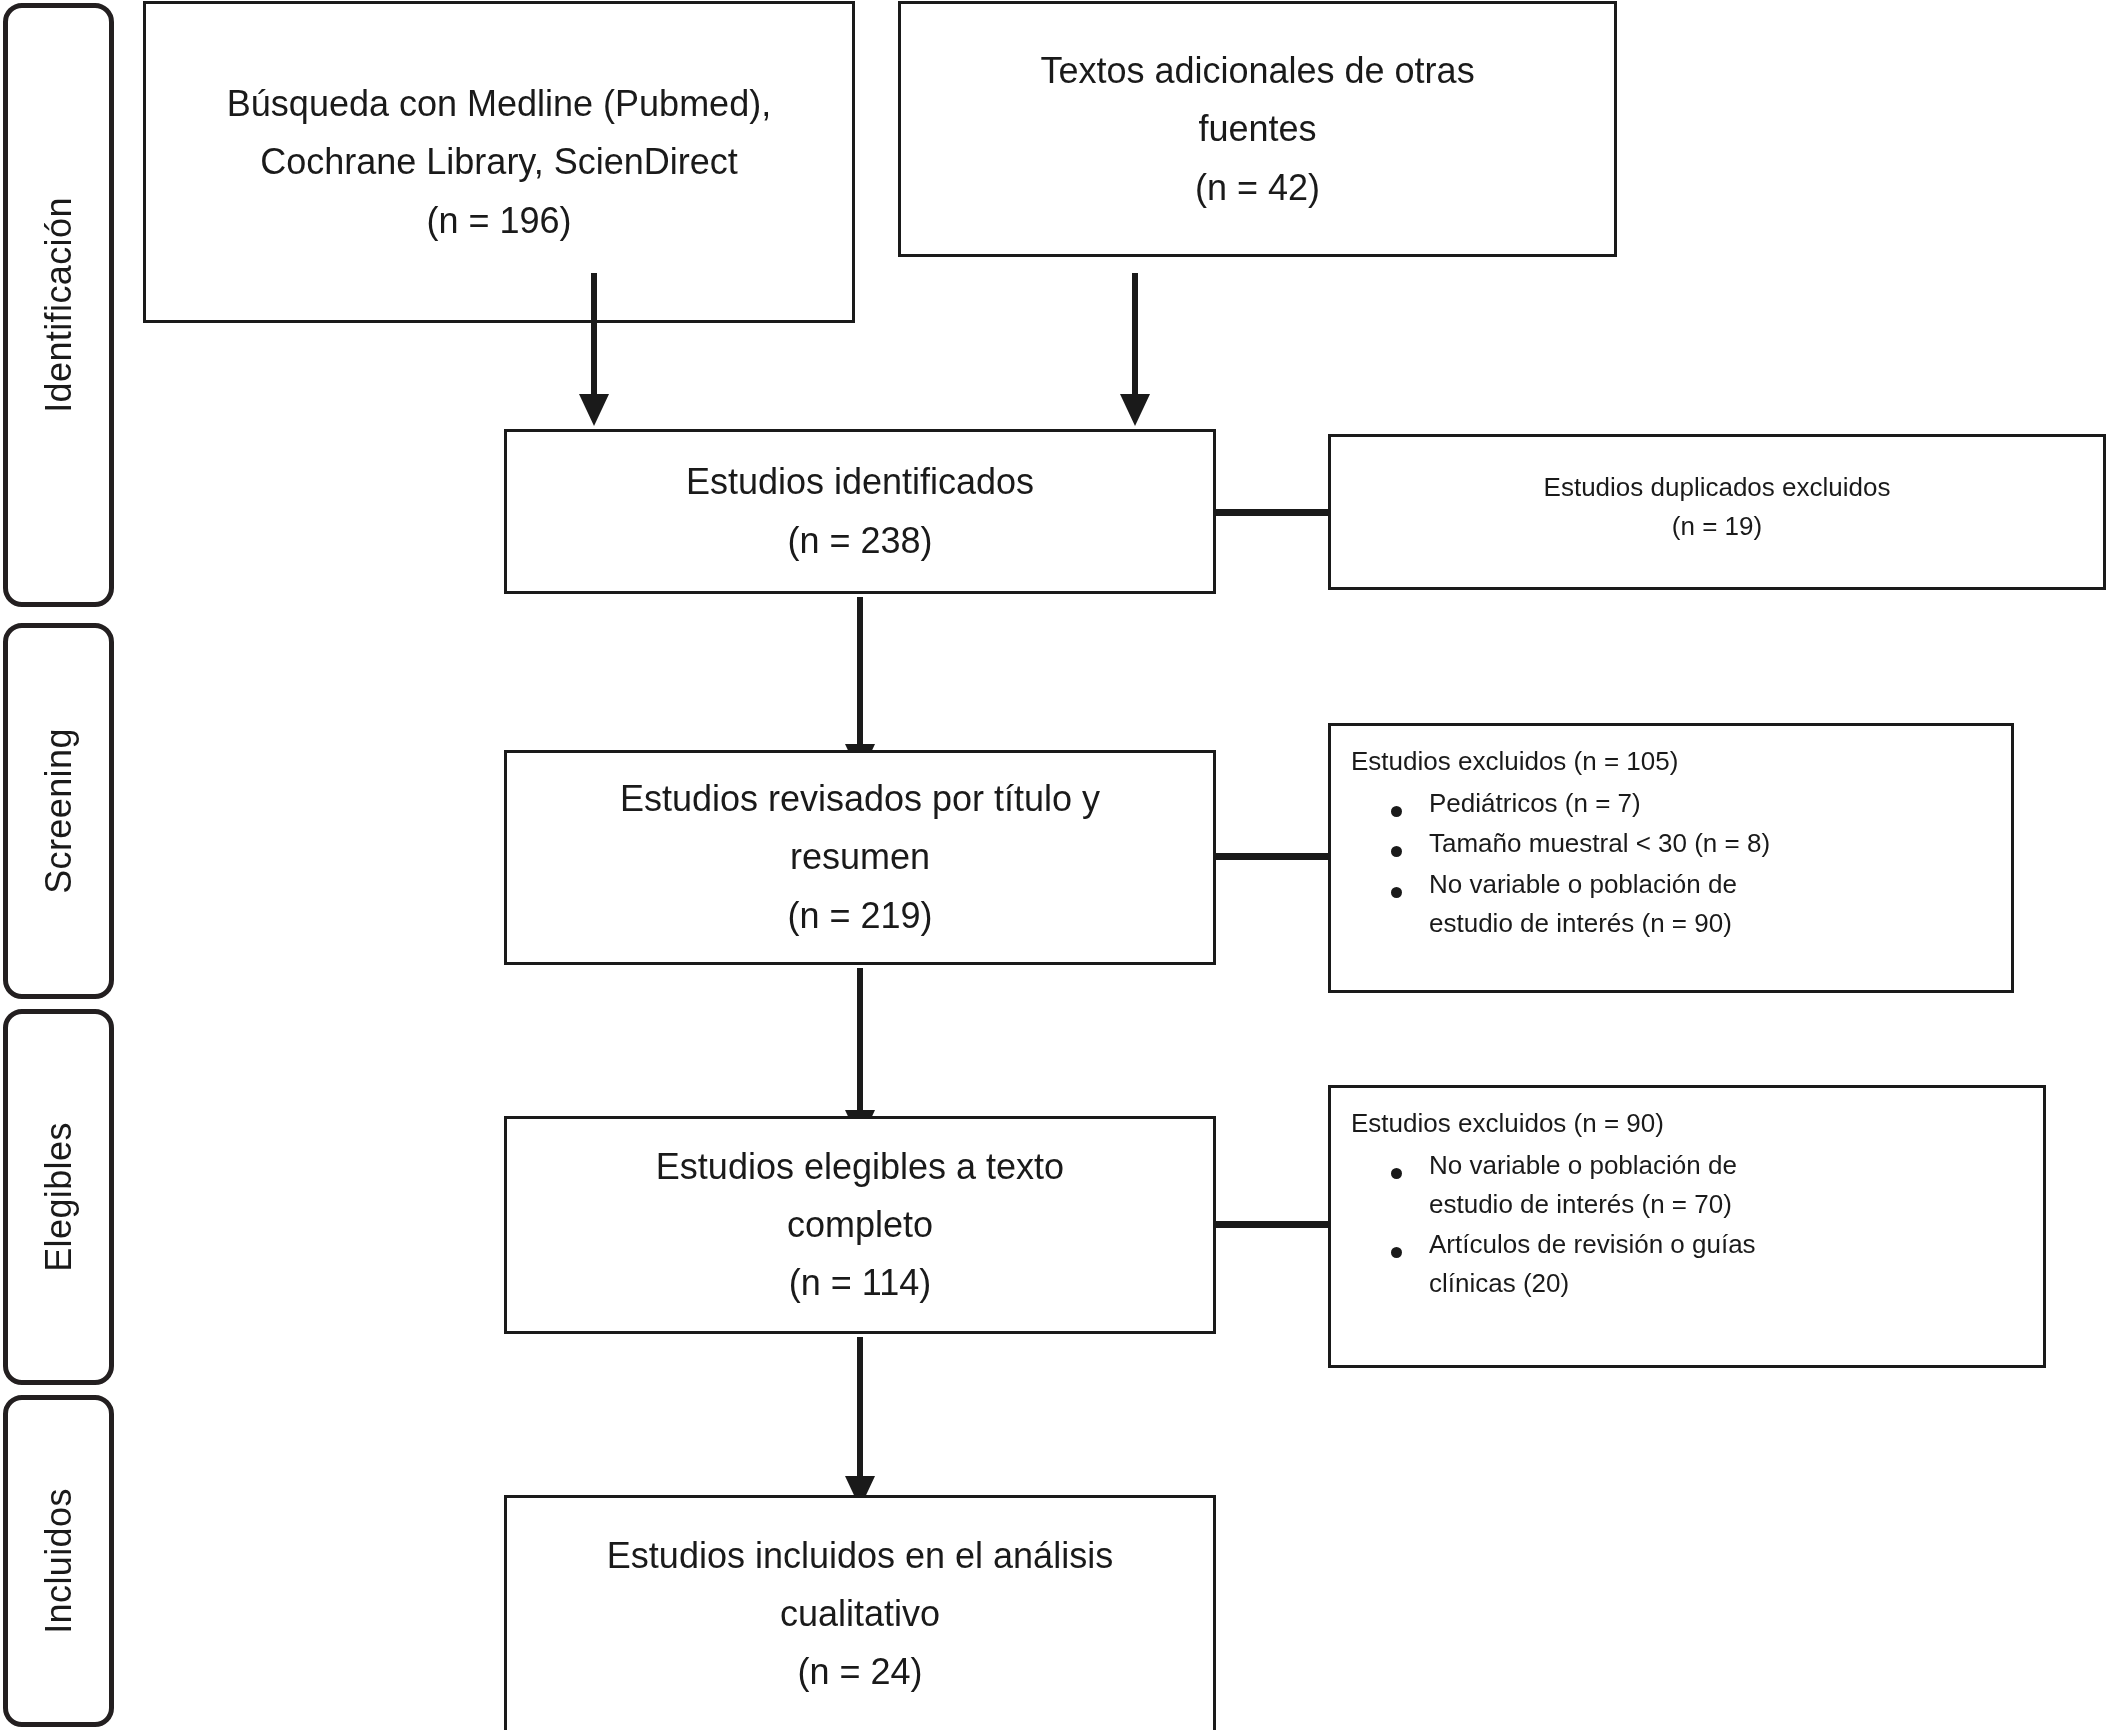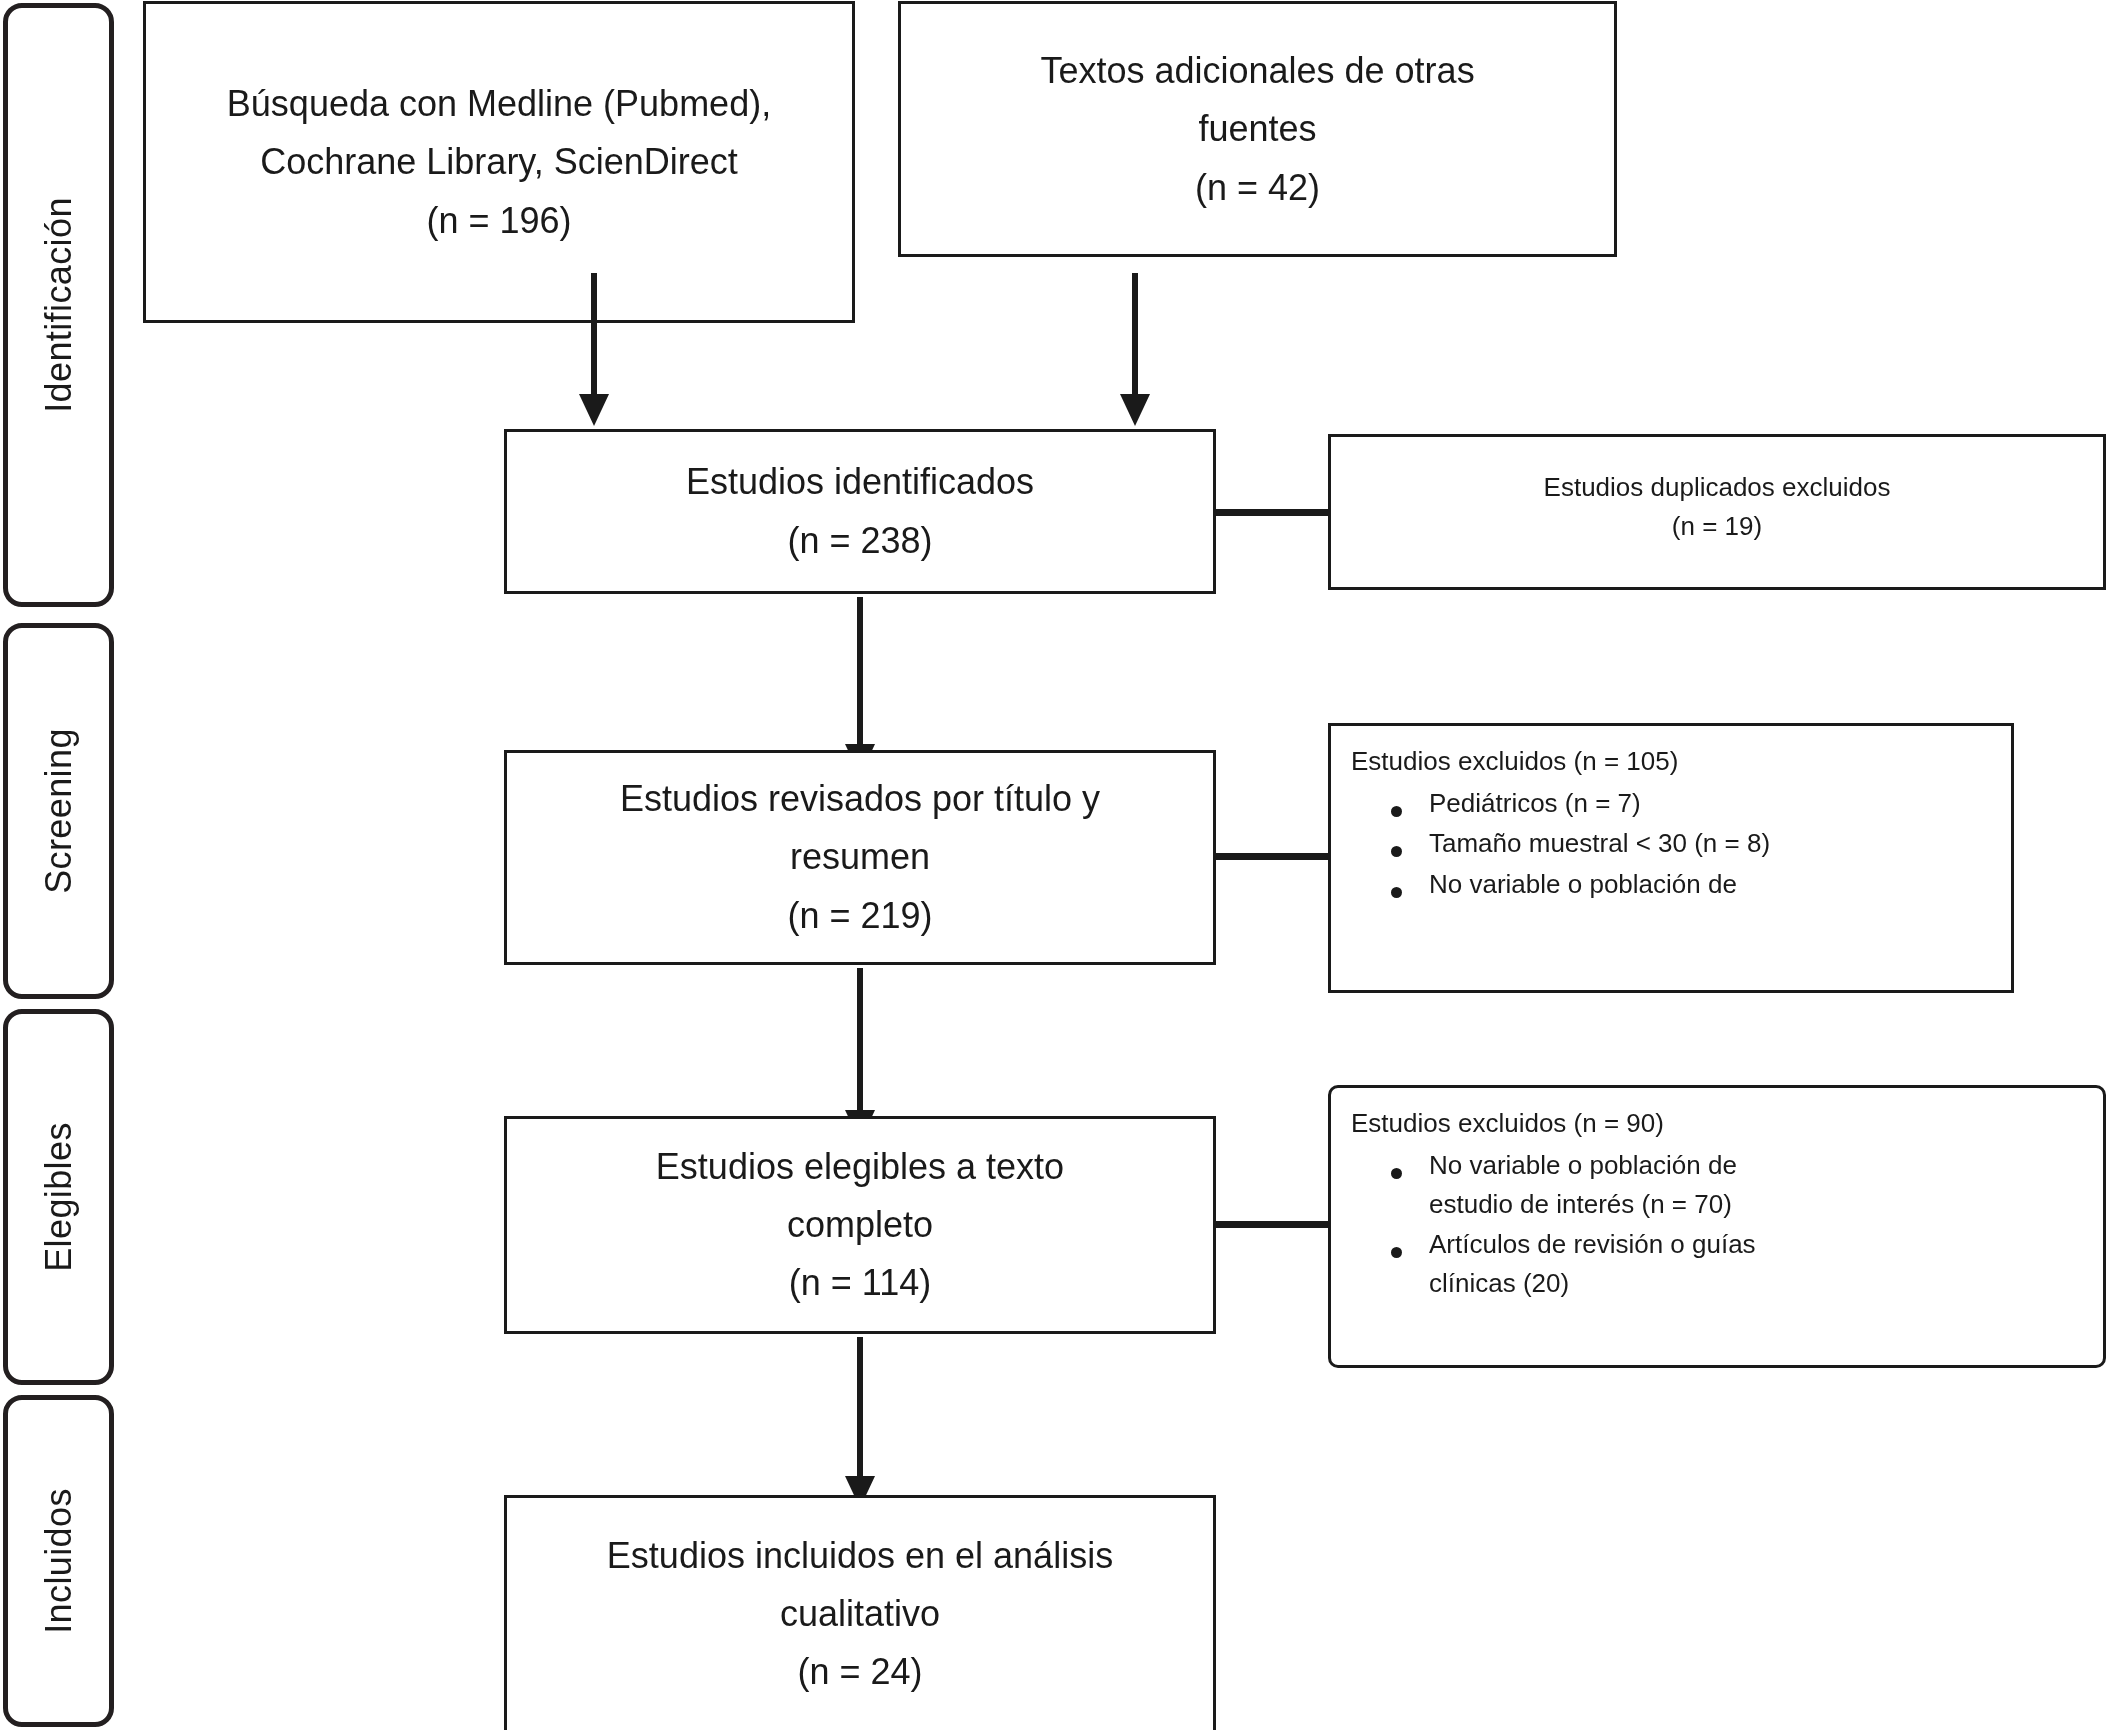--- a/index.html
+++ b/index.html
@@ -218,41 +218,42 @@
     <span class="excl-head">Estudios excluidos (n = 105)</span>
     <ul class="excl-list">
       <li>
         <span class="line">Pediátricos (n = 7)</span>
       </li>
       <li>
         <span class="line">Tamaño muestral &lt; 30 (n = 8)</span>
       </li>
       <li>
         <span class="line">No variable o población de</span>
+        <span class="line" style="display:block;">estudio de interés (n = 90)</span>
       </li>
     </ul>
   </div>
 
   <div class="arrow-v" style="left:857px; top:968px;">
     <div class="shaft" style="height:145px;"></div>
     <div class="head" style="top:142px;"></div>
   </div>
 
   <div class="flow-box" style="left:504px; top:1116px; width:712px; height:218px;">
     <span class="line">Estudios elegibles a texto</span>
     <span class="line">completo</span>
     <span class="line">(n = 114)</span>
   </div>
 
   <div class="arrow-h" style="left:1216px; top:1221px;">
     <div class="shaft" style="width:124px;"></div>
     <div class="head" style="left:121px;"></div>
   </div>
 
-  <div class="excl-box" style="left:1328px; top:1085px; width:778px; height:283px;border-radius:10px;">
+  <div class="excl-box" style="left:1328px; top:1085px; width:718px; height:283px;">
     <span class="excl-head">Estudios excluidos (n = 90)</span>
     <ul class="excl-list">
       <li>
         <span class="line">No variable o población de</span>
         <span class="line" style="display:block;">estudio de interés (n = 70)</span>
       </li>
       <li>
         <span class="line">Artículos de revisión o guías</span>
         <span class="line" style="display:block;">clínicas (20)</span>
       </li>

